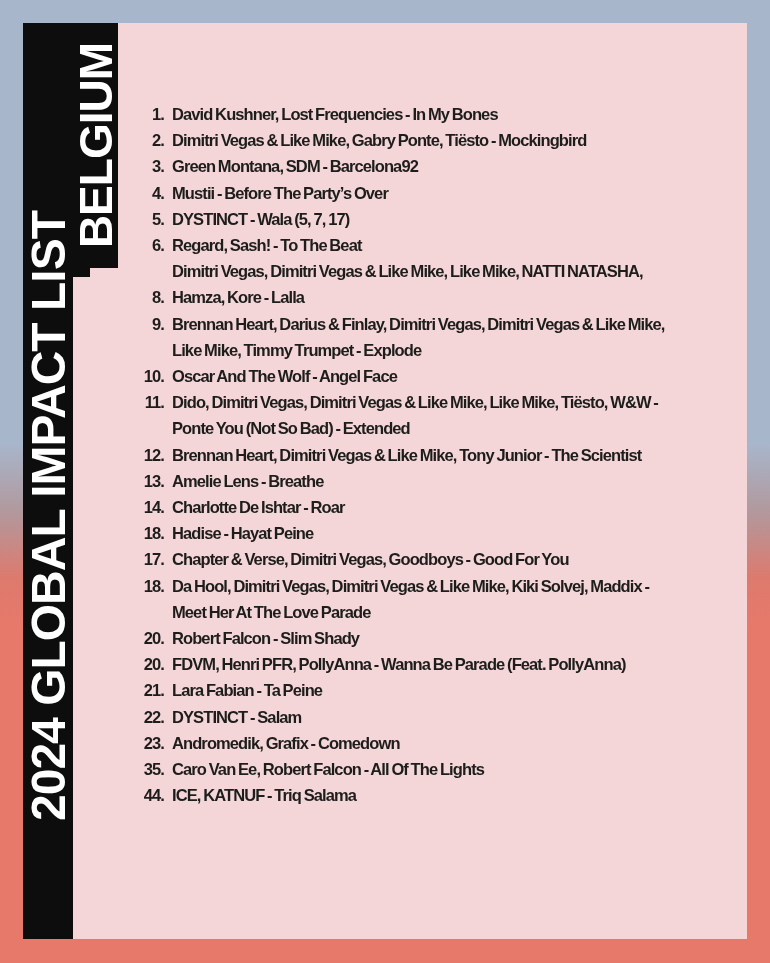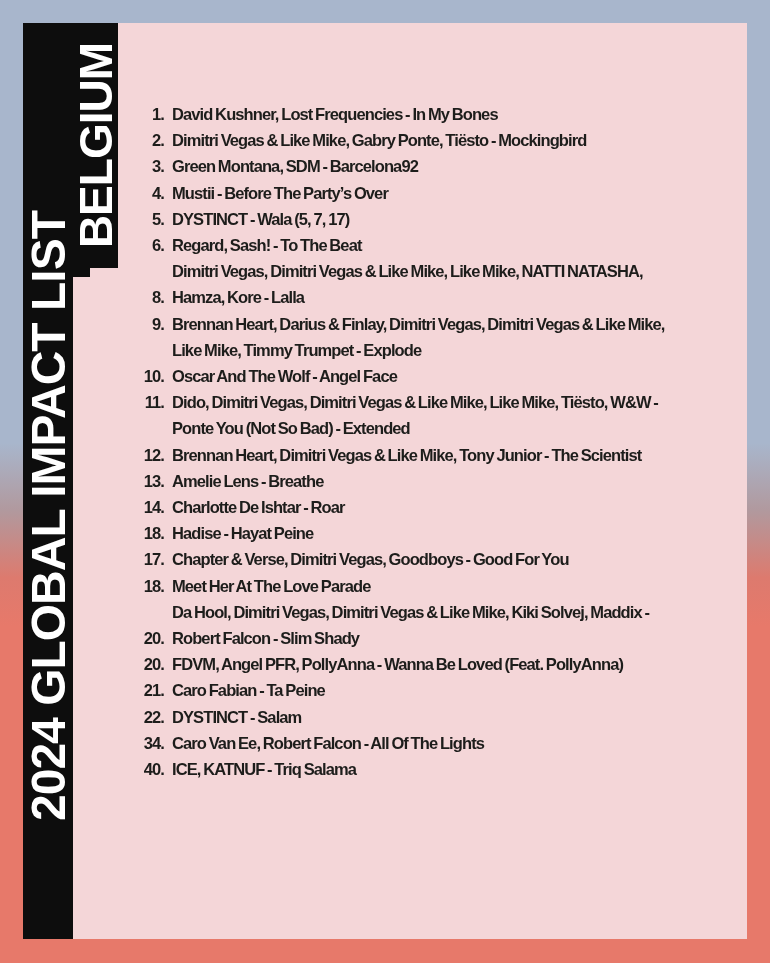--- a/index.html
+++ b/index.html
@@ -182,61 +182,67 @@
   <div class="track-row">
     <div class="rank-cell">17.</div>
     <div class="lines-cell">
           <div class="track-line">Chapter &amp; Verse, Dimitri Vegas, Goodboys - Good For You</div>
         </div>
   </div>
 
   <div class="track-row">
     <div class="rank-cell">18.</div>
     <div class="lines-cell">
+          <div class="track-line">Da Hool, Dimitri Vegas, Dimitri Vegas &amp; Like Mike, Kiki Solvej, Maddix -</div>
           <div class="track-line">Meet Her At The Love Parade</div>
-          <div class="track-line">Da Hool, Dimitri Vegas, Dimitri Vegas &amp; Like Mike, Kiki Solvej, Maddix -</div>
         </div>
   </div>
 
   <div class="track-row">
     <div class="rank-cell">20.</div>
     <div class="lines-cell">
           <div class="track-line">Robert Falcon - Slim Shady</div>
         </div>
   </div>
 
   <div class="track-row">
     <div class="rank-cell">20.</div>
     <div class="lines-cell">
-          <div class="track-line">FDVM, Angel PFR, PollyAnna - Wanna Be Loved (Feat. PollyAnna)</div>
+          <div class="track-line">FDVM, Henri PFR, PollyAnna - Wanna Be Parade (Feat. PollyAnna)</div>
         </div>
   </div>
 
   <div class="track-row">
     <div class="rank-cell">21.</div>
     <div class="lines-cell">
-          <div class="track-line">Caro Fabian - Ta Peine</div>
+          <div class="track-line">Lara Fabian - Ta Peine</div>
         </div>
   </div>
 
   <div class="track-row">
     <div class="rank-cell">22.</div>
     <div class="lines-cell">
           <div class="track-line">DYSTINCT - Salam</div>
         </div>
   </div>
 
-
-  <div class="track-row">
-    <div class="rank-cell">34.</div>
+  <div class="track-row">
+    <div class="rank-cell">23.</div>
+    <div class="lines-cell">
+          <div class="track-line">Andromedik, Grafix - Comedown</div>
+        </div>
+  </div>
+
+  <div class="track-row">
+    <div class="rank-cell">35.</div>
     <div class="lines-cell">
           <div class="track-line">Caro Van Ee, Robert Falcon - All Of The Lights</div>
         </div>
   </div>
 
   <div class="track-row">
-    <div class="rank-cell">40.</div>
+    <div class="rank-cell">44.</div>
     <div class="lines-cell">
           <div class="track-line">ICE, KATNUF - Triq Salama</div>
         </div>
   </div>
 </div>
 </div>
 
 </body></html>

